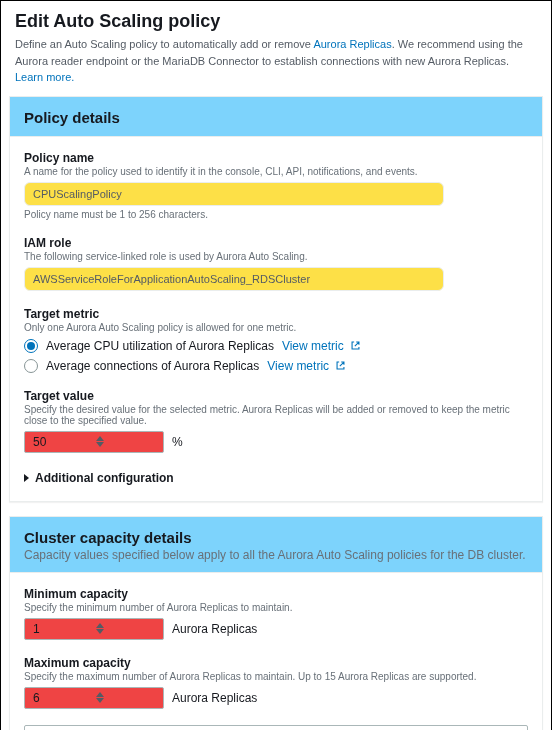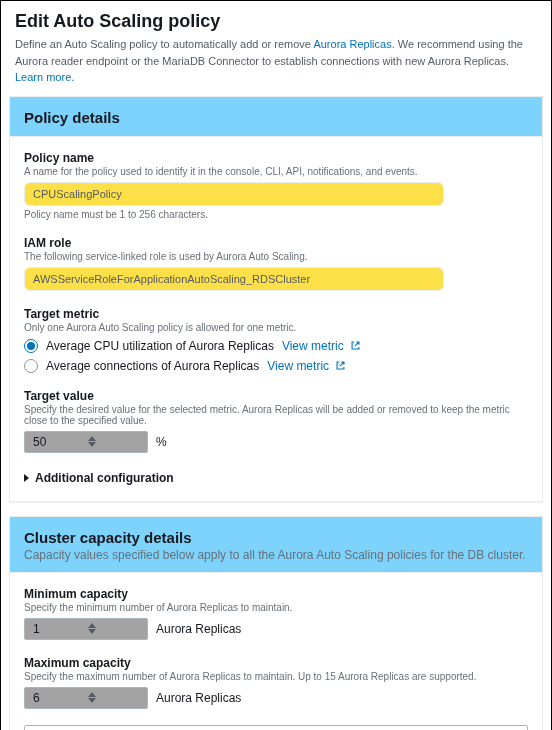--- a/index.html
+++ b/index.html
@@ -20,21 +20,21 @@
 .fhint{font-size:10px;color:#687078;margin:1px 0 5px}
 .ro-input{background:#fde047;color:#545b64;padding:5px 8px;font-size:11px;border:1px solid #eaeded;border-radius:6px;max-width:420px}
 .helper{font-size:10px;color:#687078;margin-top:3px}
 .radio-row{display:flex;align-items:center;gap:8px;margin:6px 0;font-size:12px}
 .radio{appearance:none;width:14px;height:14px;border:1px solid #0073bb;border-radius:50%;position:relative;cursor:pointer}
 .radio.sel::after{content:"";position:absolute;top:2px;left:2px;width:8px;height:8px;background:#0073bb;border-radius:50%}
 .radio.unsel{border-color:#879596}
 .vm{color:#0073bb;display:inline-flex;align-items:center;gap:6px;cursor:pointer}
 .ext-icon{width:11px;height:11px}
 .num-row{display:flex;align-items:center;gap:8px}
-.num-input{width:124px;display:flex;align-items:center;border:1px solid #aab7b8;border-radius:2px;background:#a3a3a3;padding:3px 4px 3px 8px}
+.num-input{width:140px;display:flex;align-items:center;border:1px solid #aab7b8;border-radius:2px;background:#ef4444;padding:3px 4px 3px 8px}
 .num-input span{flex:1;font-size:12px}
 .stepper{display:flex;flex-direction:column;gap:1px;cursor:pointer}
 .stepper svg{width:8px;height:5px;display:block}
 .unit{font-size:12px}
 .expand{display:flex;align-items:center;gap:6px;cursor:pointer;font-size:12px;font-weight:700;padding:2px 0}
 .caret{width:0;height:0;border-left:5px solid #16191f;border-top:4px solid transparent;border-bottom:4px solid transparent}
 .warn{border:1px solid #aab7b8;border-radius:2px;padding:12px 14px;display:flex;align-items:center;gap:12px;margin-top:14px}
 </style>
 </head>
 <body>

